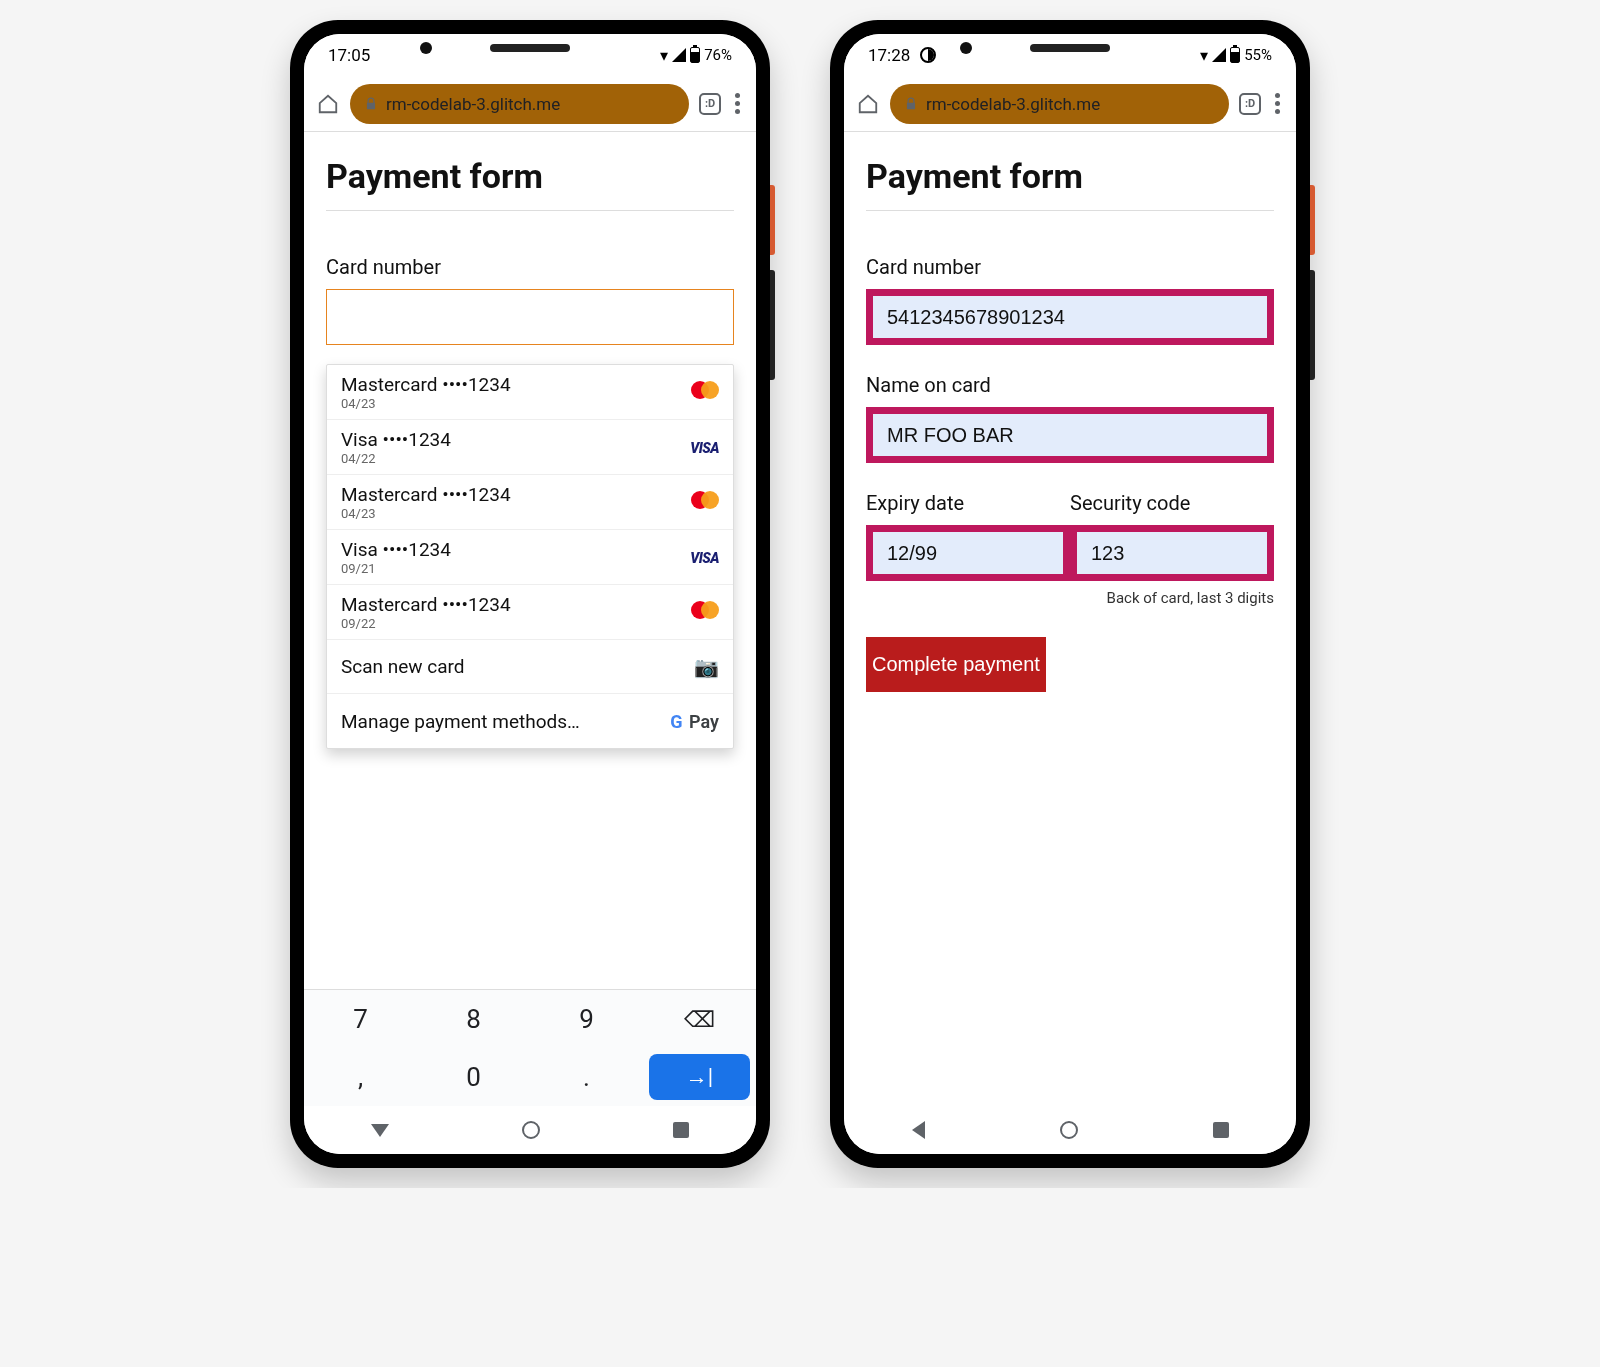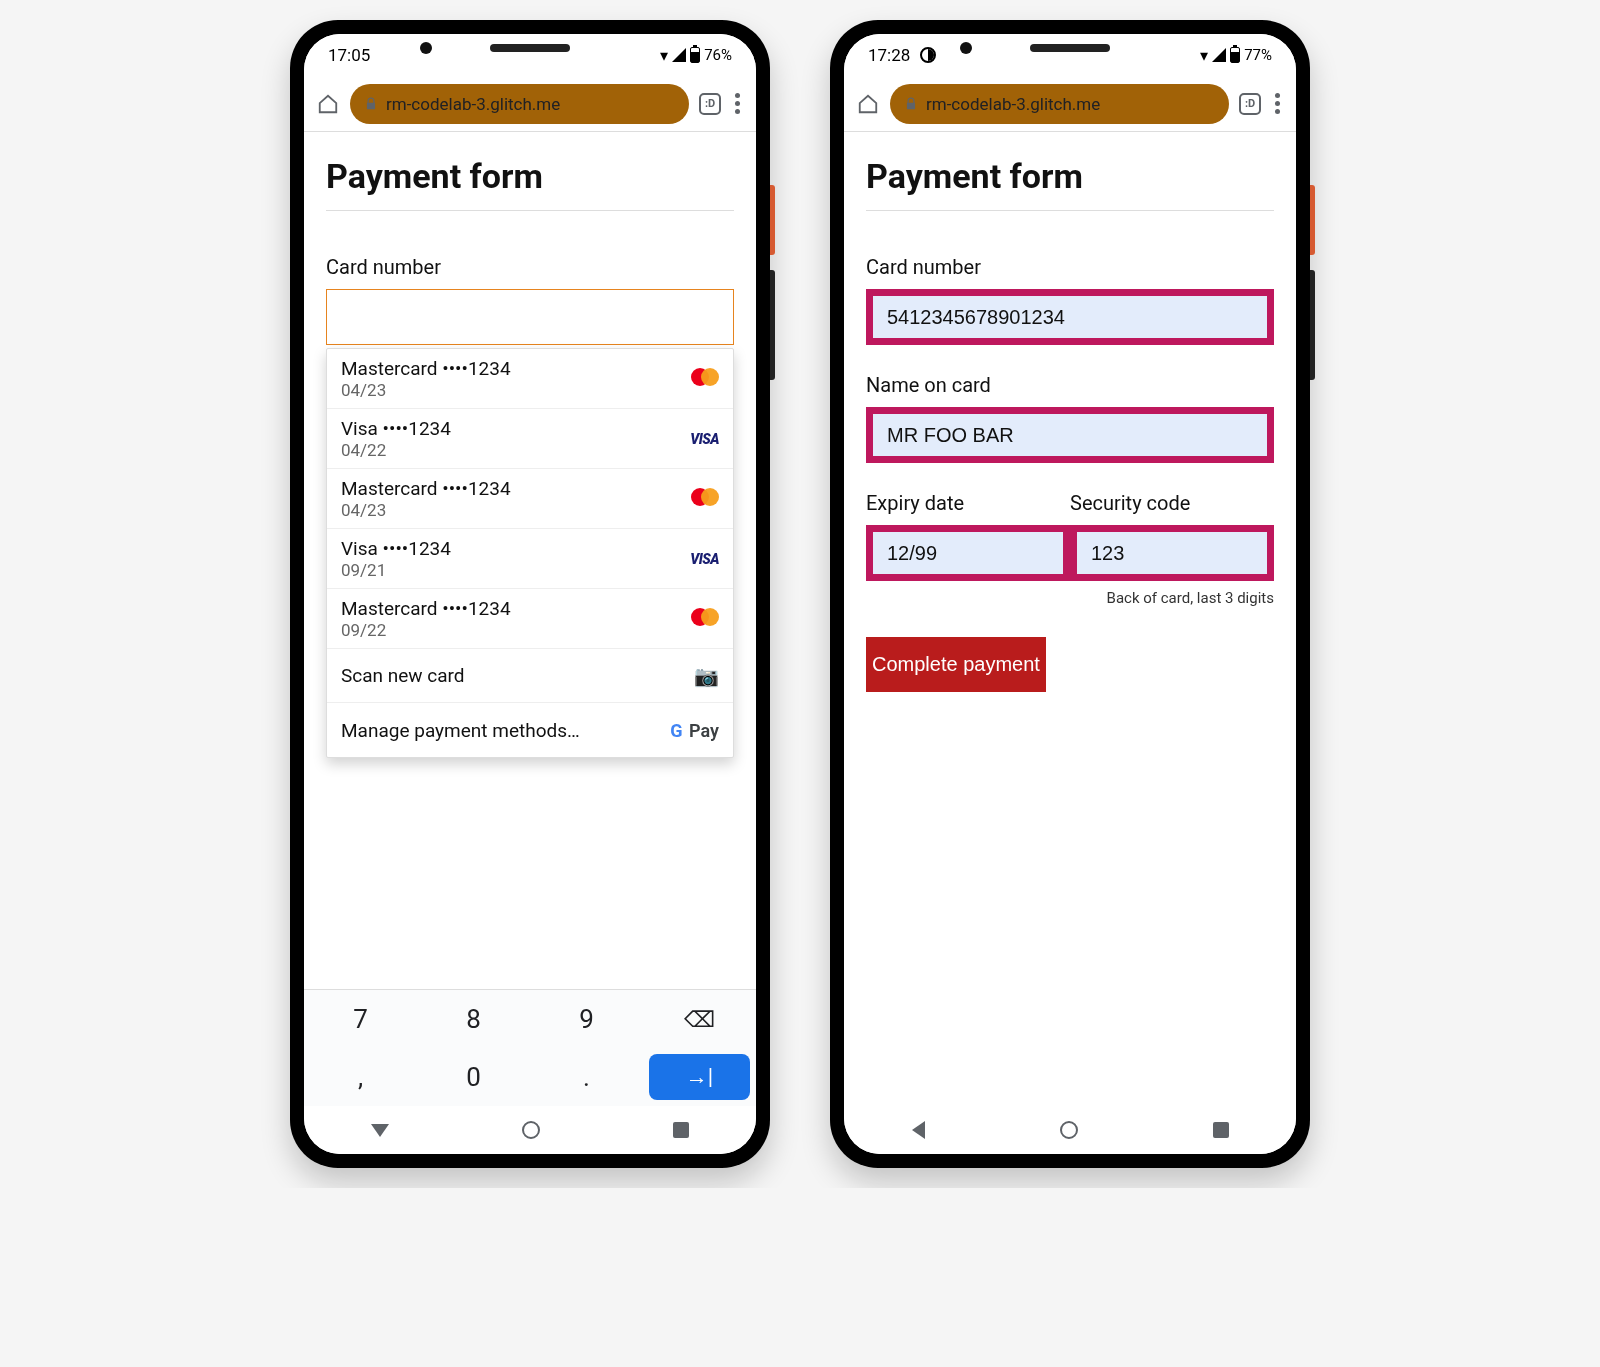--- a/index.html
+++ b/index.html
@@ -186,40 +186,40 @@
     background: #b91c1c;
     color: #fff;
     border: none;
     padding: 16px 6px;
     font-size: 20px;
     margin-top: 30px;
     cursor: pointer;
   }
   .autofill-panel {
     position: absolute;
-    top: 216px;
+    top: 232px;
     left: 22px;
     right: 22px;
     background: #fff;
     border: 1px solid #ddd;
     border-radius: 2px;
     box-shadow: 0 6px 14px rgba(0,0,0,0.18);
   }
   .af-item {
     display: flex;
     align-items: center;
     justify-content: space-between;
     padding: 8px 14px;
     border-bottom: 1px solid #eee;
     min-height: 54px;
   }
   .af-item:last-child { border-bottom: none; }
   .af-left { display: flex; flex-direction: column; }
   .af-main { font-size: 19px; color: #111; }
-  .af-sub { font-size: 17px; color: #666; }
+  .af-sub { font-size: 13px; color: #666; }
   .card-logo { width: 32px; text-align: right; }
   .mc-logo {
     display: inline-block;
     position: relative;
     width: 28px; height: 18px;
   }
   .mc-logo::before, .mc-logo::after {
     content: ''; position: absolute; top: 0;
     width: 18px; height: 18px; border-radius: 50%;
   }
@@ -400,21 +400,21 @@
   <div class="screen">
     <div class="status-bar">
       <div class="status-left">
         <span>17:28</span>
         <span class="ds-icon"></span>
       </div>
       <div class="status-right">
         <span class="wifi-icon">▾</span>
         <span class="sig-icon"></span>
         <span class="batt-icon"></span>
-        <span>77%</span>
+        <span>55%</span>
       </div>
     </div>
     <div class="browser-bar">
       <span class="home-icon">
         <svg viewBox="0 0 24 24" fill="none" stroke="#5f6368" stroke-width="2">
             <path d="M3 11 L12 3 L21 11 V21 H3 Z"></path>
           </svg>
       </span>
       <div class="url-pill">
         <svg class="lock-ic" viewBox="0 0 24 24" fill="#5f6368">

